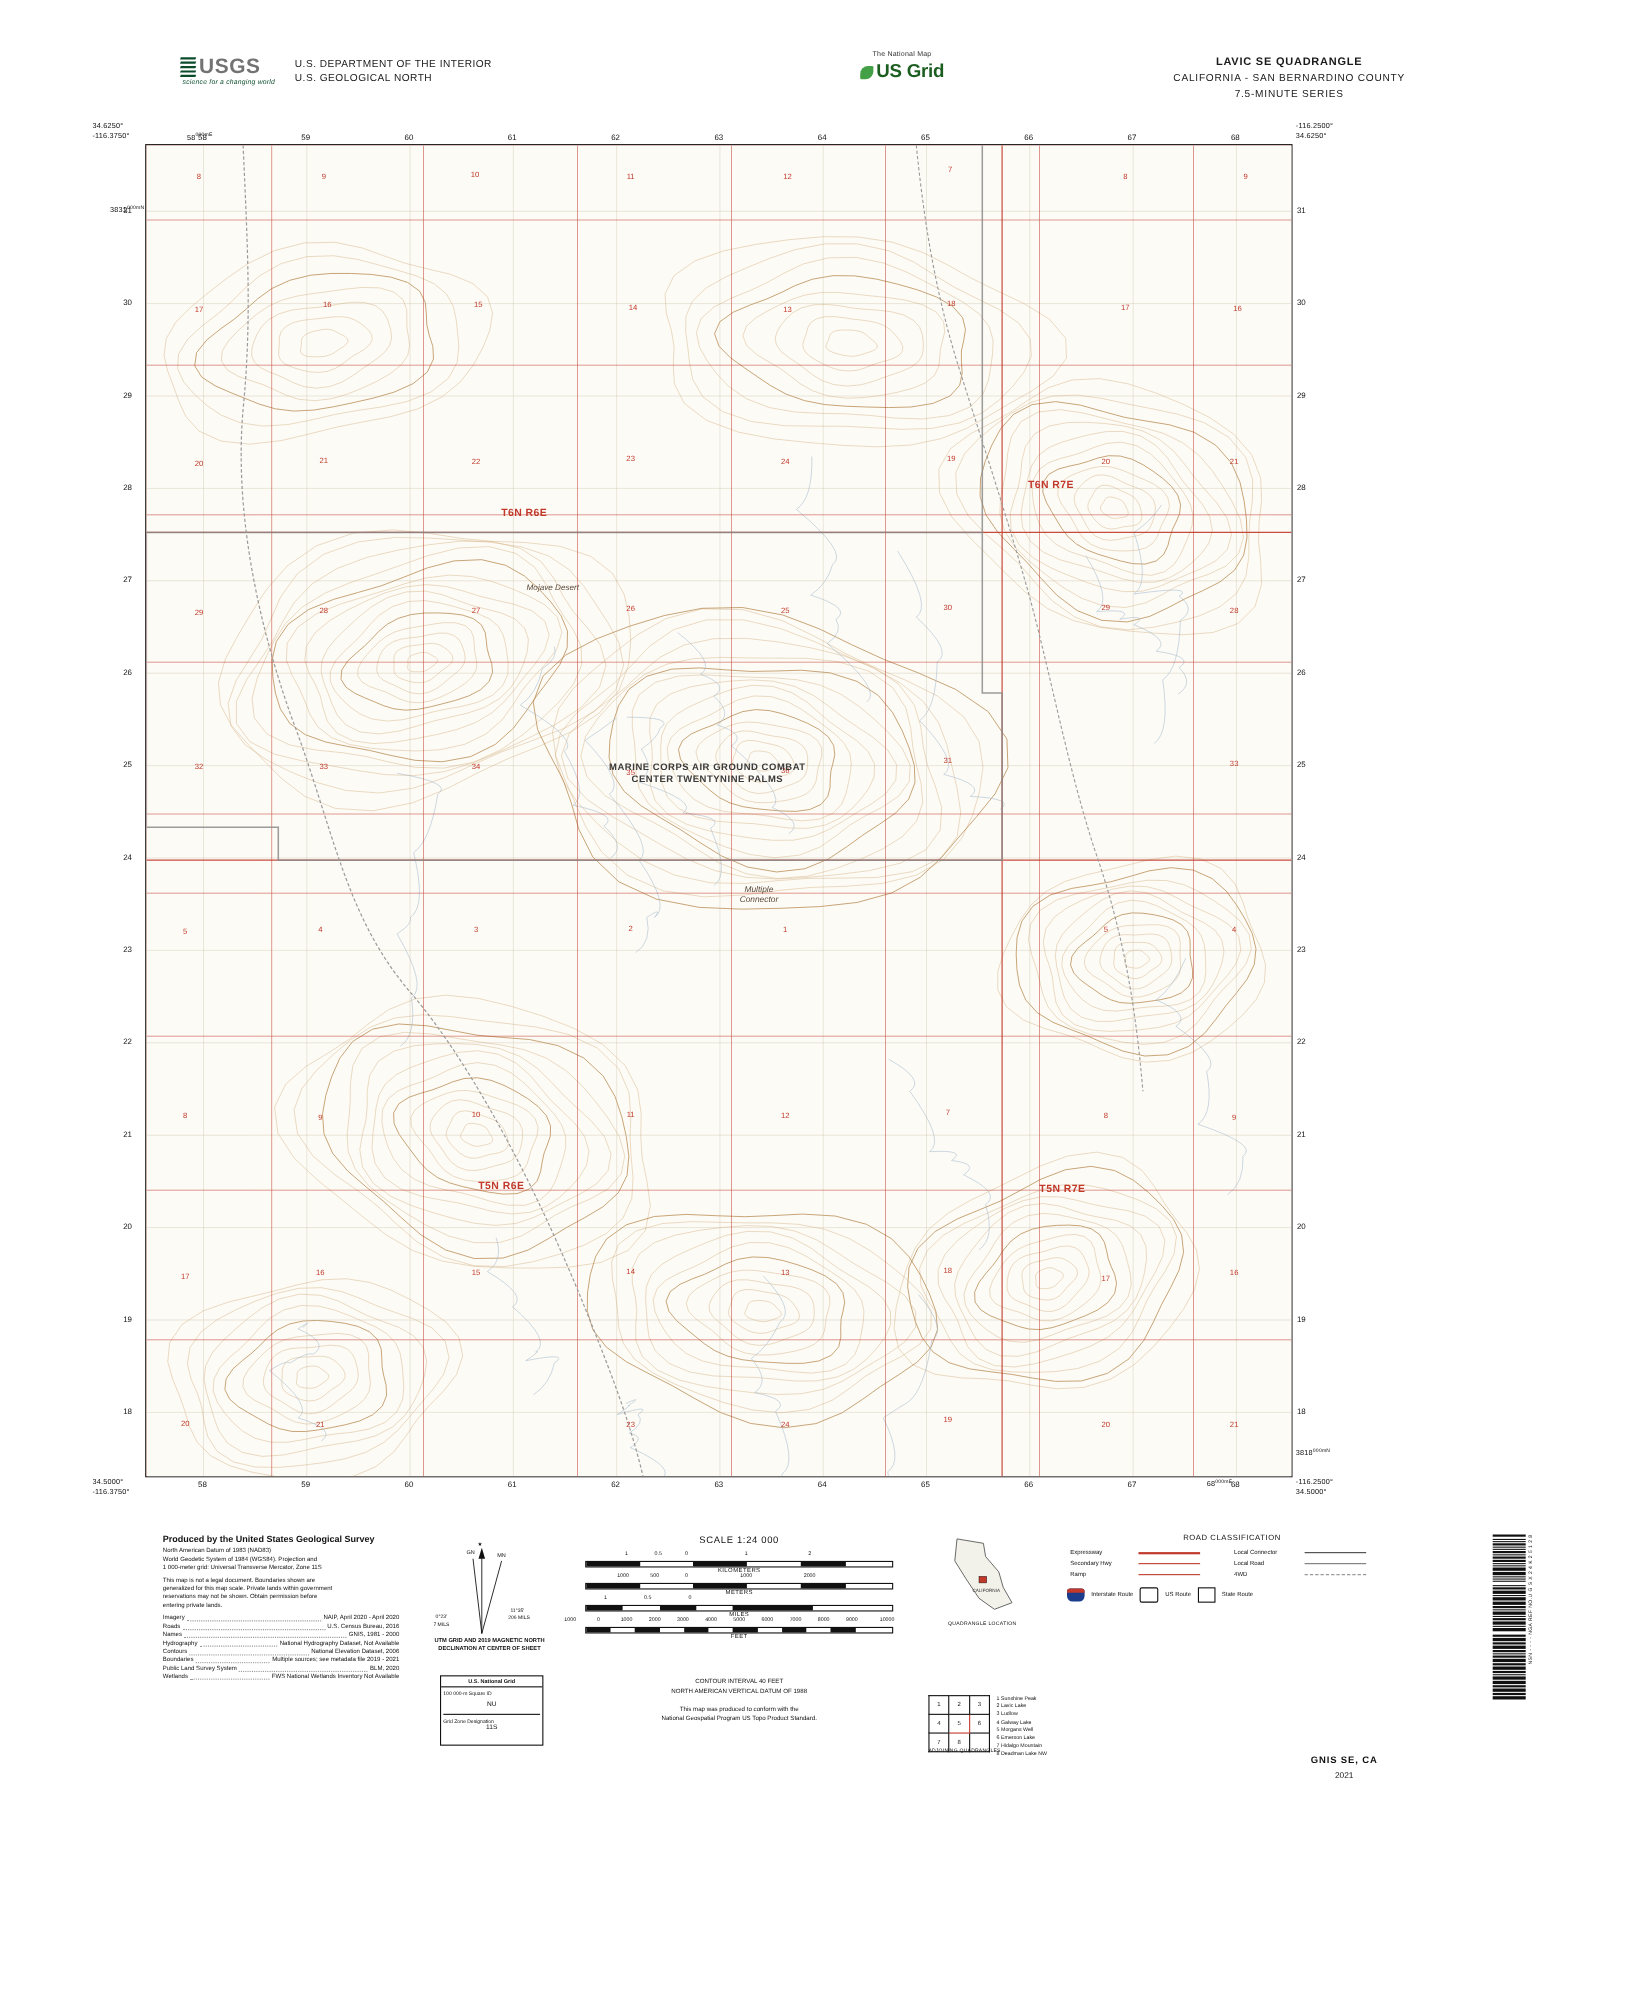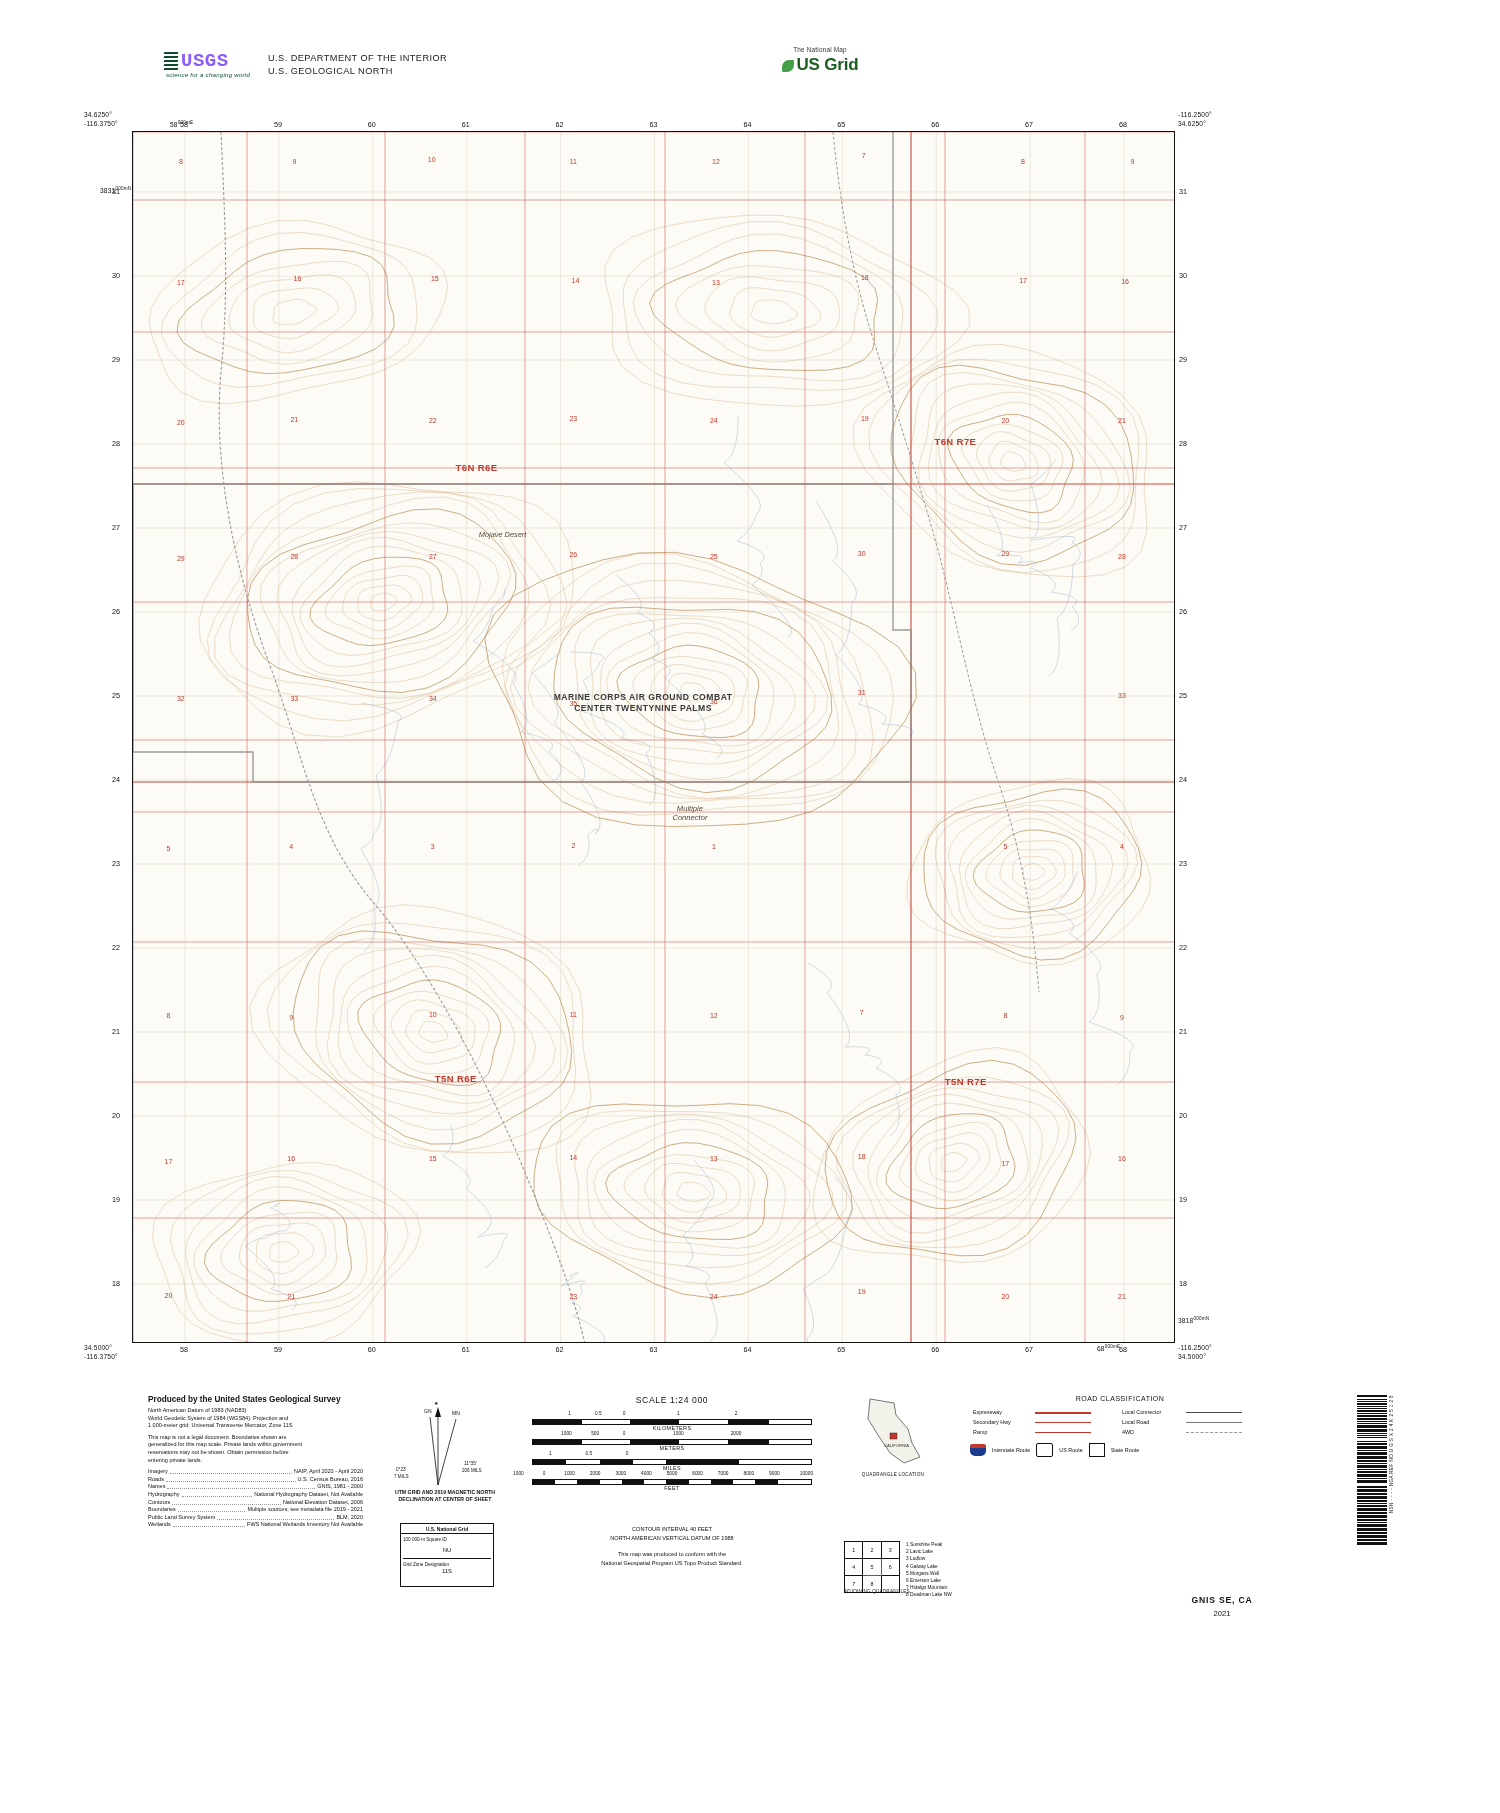--- a/index.html
+++ b/index.html
@@ -4,21 +4,21 @@
 <style>
   html,body{margin:0;padding:0;background:#ffffff;}
   body{width:1500px;height:1813px;font-family:"Liberation Sans",sans-serif;color:#1a1a1a;position:relative;overflow:hidden;}
   .sheet{position:absolute;left:0;top:0;width:1500px;height:1813px;background:#fff;}
 
   
   .header{position:absolute;left:150px;top:48px;width:1200px;height:46px;}
   .usgs-logo{position:absolute;left:14px;top:2px;width:92px;height:30px;}
   .usgs-logo .bars{position:absolute;left:0;top:2px;width:14px;height:15px;}
   .usgs-logo .bars span{display:block;height:2px;background:#0b4d2b;margin-bottom:2px;width:14px;transform:skewX(-20deg);}
-  .usgs-logo .word{position:absolute;left:17px;top:0px;font-size:19px;font-weight:bold;letter-spacing:0.5px;color:#8b5cf6;font-family:Liberation Mono, monospace;}
+  .usgs-logo .word{position:absolute;left:17px;top:0px;font-size:19px;font-weight:bold;letter-spacing:0.5px;color:#737373;font-family:Liberation Sans, sans-serif;}
   .usgs-logo .tag{position:absolute;left:2px;top:21px;font-size:6.2px;font-style:italic;color:#0b4d2b;letter-spacing:0.2px;}
   .dept{position:absolute;left:118px;top:4px;font-size:9.2px;letter-spacing:0.45px;line-height:12.5px;}
   .ustopo{position:absolute;left:595px;top:-2px;width:150px;text-align:center;}
   .ustopo .tnm{font-size:6.4px;color:#333;letter-spacing:0.2px;}
   .ustopo .mark{display:inline-block;margin-top:2px;font-size:17px;font-weight:bold;color:#1b5e20;letter-spacing:-0.2px;}
   .ustopo .leaf{display:inline-block;width:12px;height:12px;background:#43a047;border-radius:60% 10% 60% 10%;vertical-align:-2px;margin-right:3px;}
   .quad{position:absolute;right:8px;top:2px;text-align:center;width:340px;font-size:9.2px;line-height:14px;letter-spacing:0.7px;}
   .quad .q1{font-weight:bold;font-size:10px;}
 
   
@@ -118,20 +118,25 @@
       <div class="word">USGS</div>
       <div class="tag">science for a changing world</div>
     </div>
     <div class="dept">
       <div>U.S. DEPARTMENT OF THE INTERIOR</div>
       <div>U.S. GEOLOGICAL NORTH</div>
     </div>
     <div class="ustopo">
       <div class="tnm">The National Map</div>
       <div><span class="leaf"></span><span class="mark">US Grid</span></div>
+    </div>
+    <div class="quad">
+      <div class="q1">LAVIC SE QUADRANGLE</div>
+      <div>CALIFORNIA - SAN BERNARDINO COUNTY</div>
+      <div>7.5-MINUTE SERIES</div>
     </div>
   </div>
 
   <div class="mapwrap">
 
     <div class="coord" style="left:-48px;top:-20px;">34.6250°</div>
     <div class="coord" style="left:-48px;top:-11px;">-116.3750°</div>
     <div class="coord" style="left:1046px;top:-20px;">-116.2500°</div>
     <div class="coord" style="left:1046px;top:-11px;">34.6250°</div>
     <div class="coord" style="left:-48px;top:1213px;">34.5000°</div>

